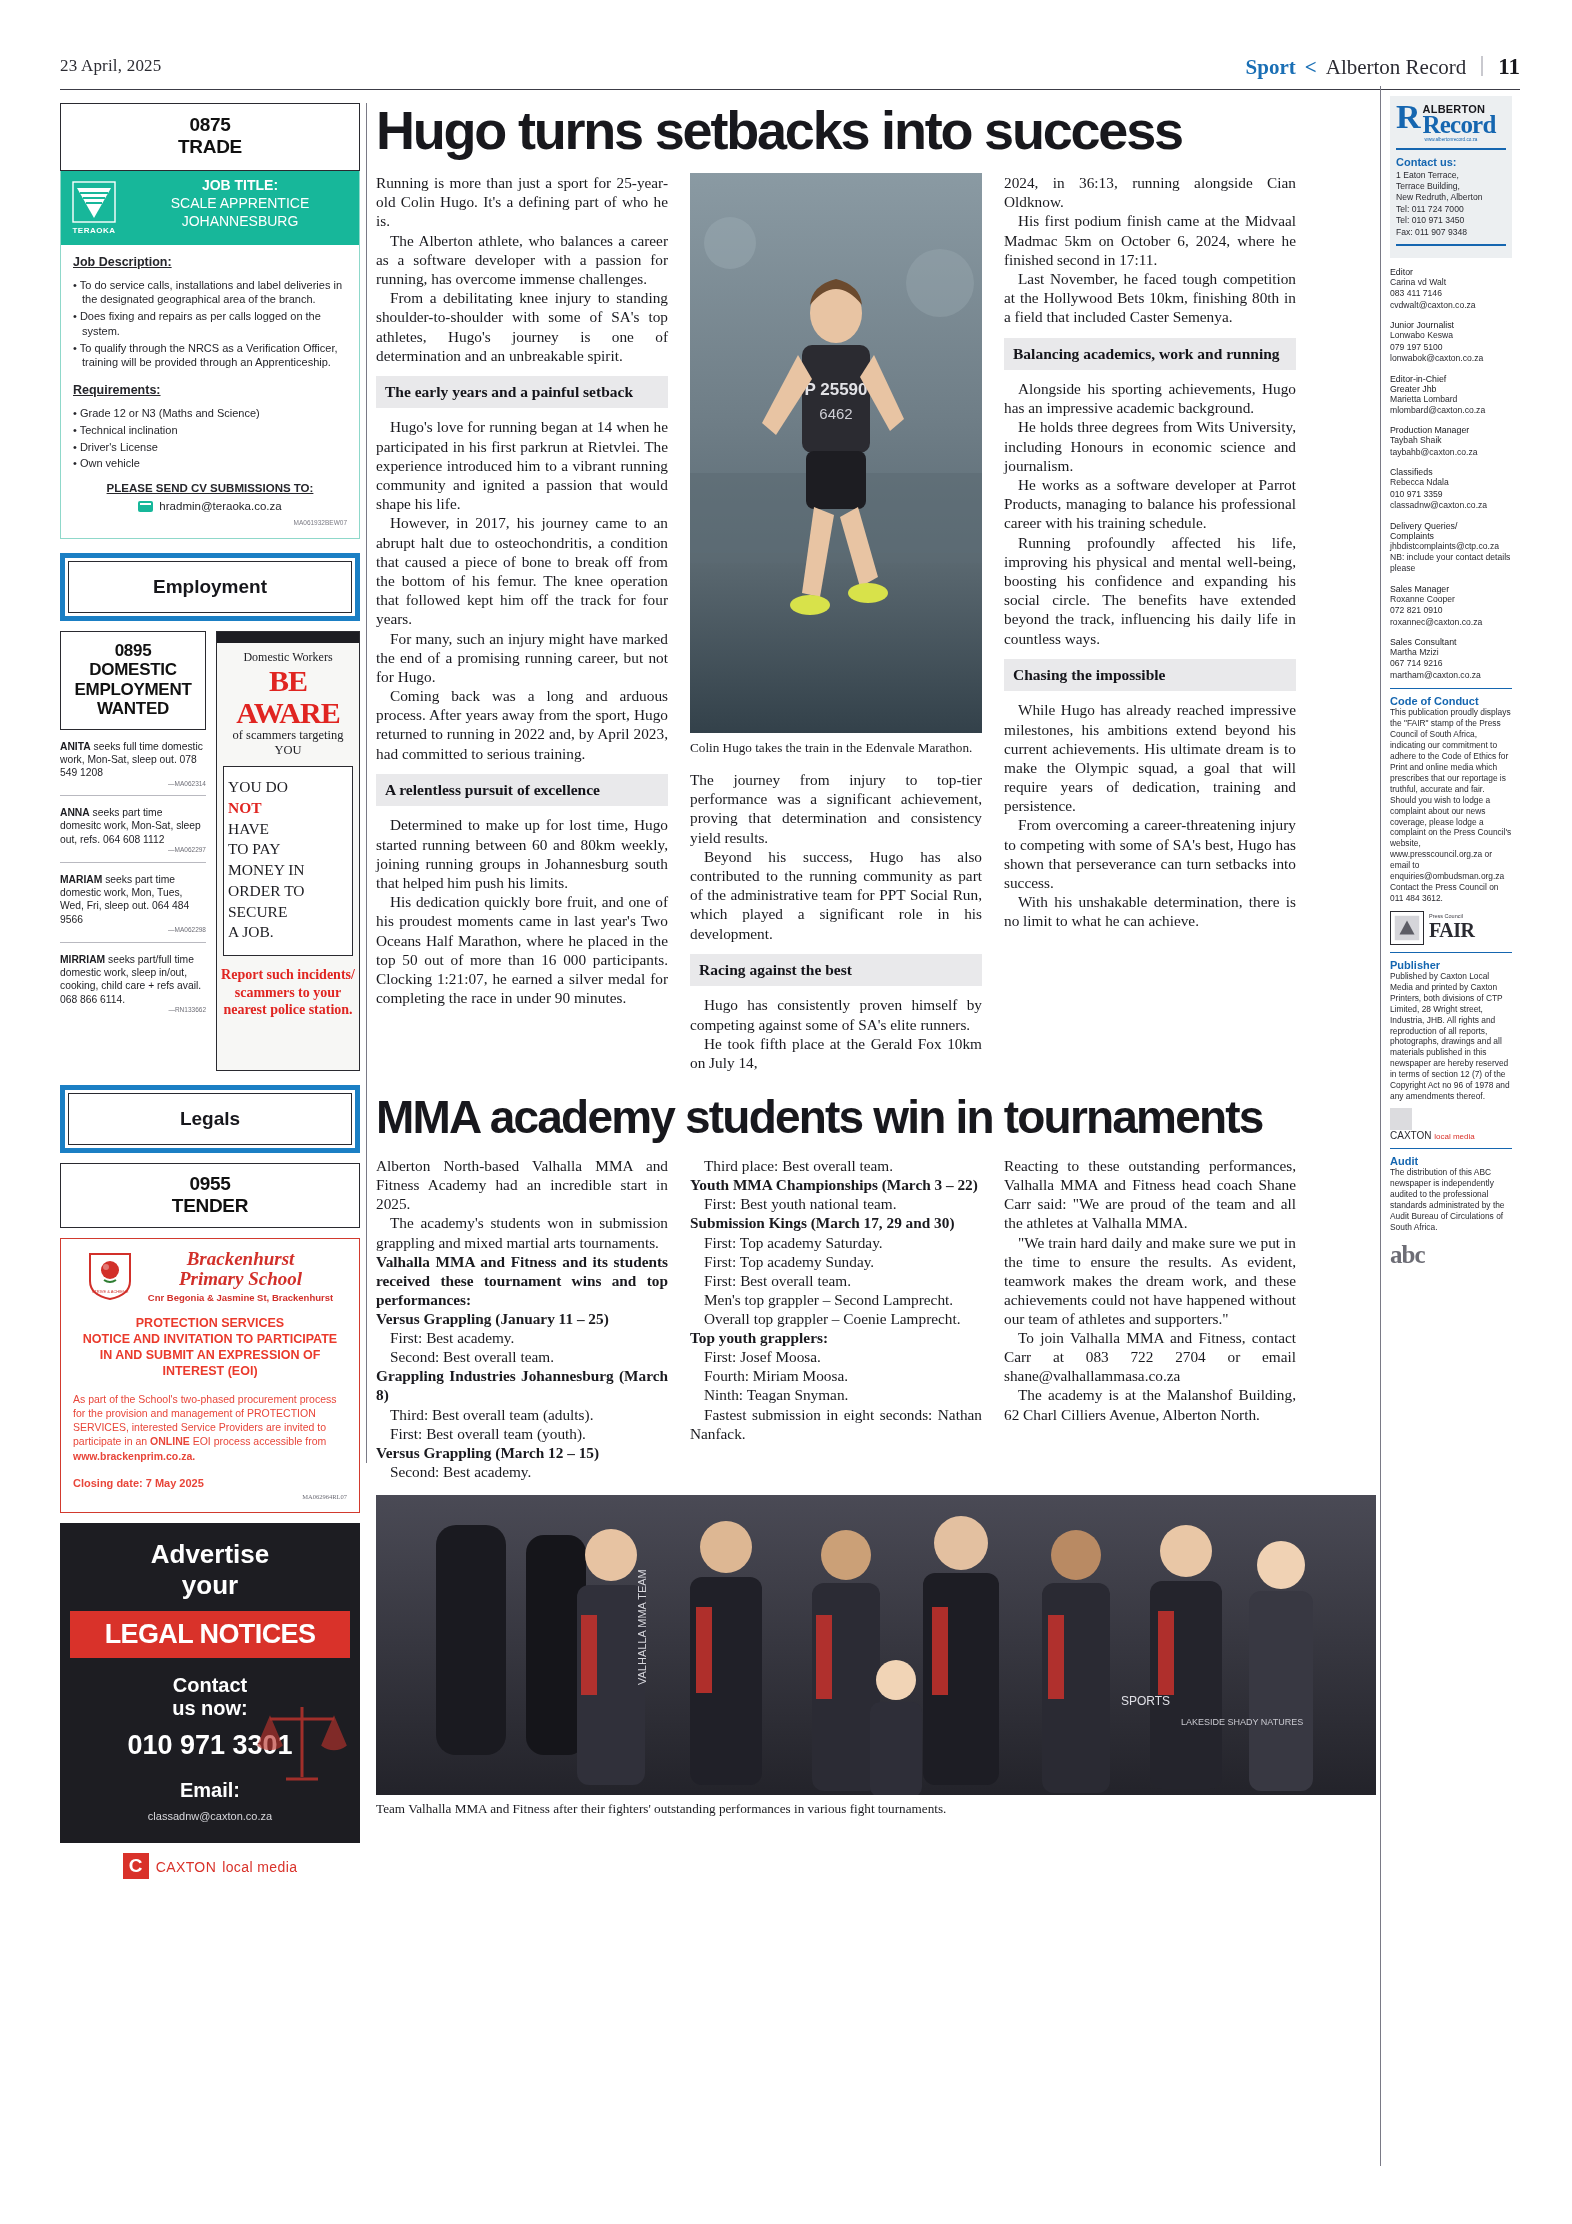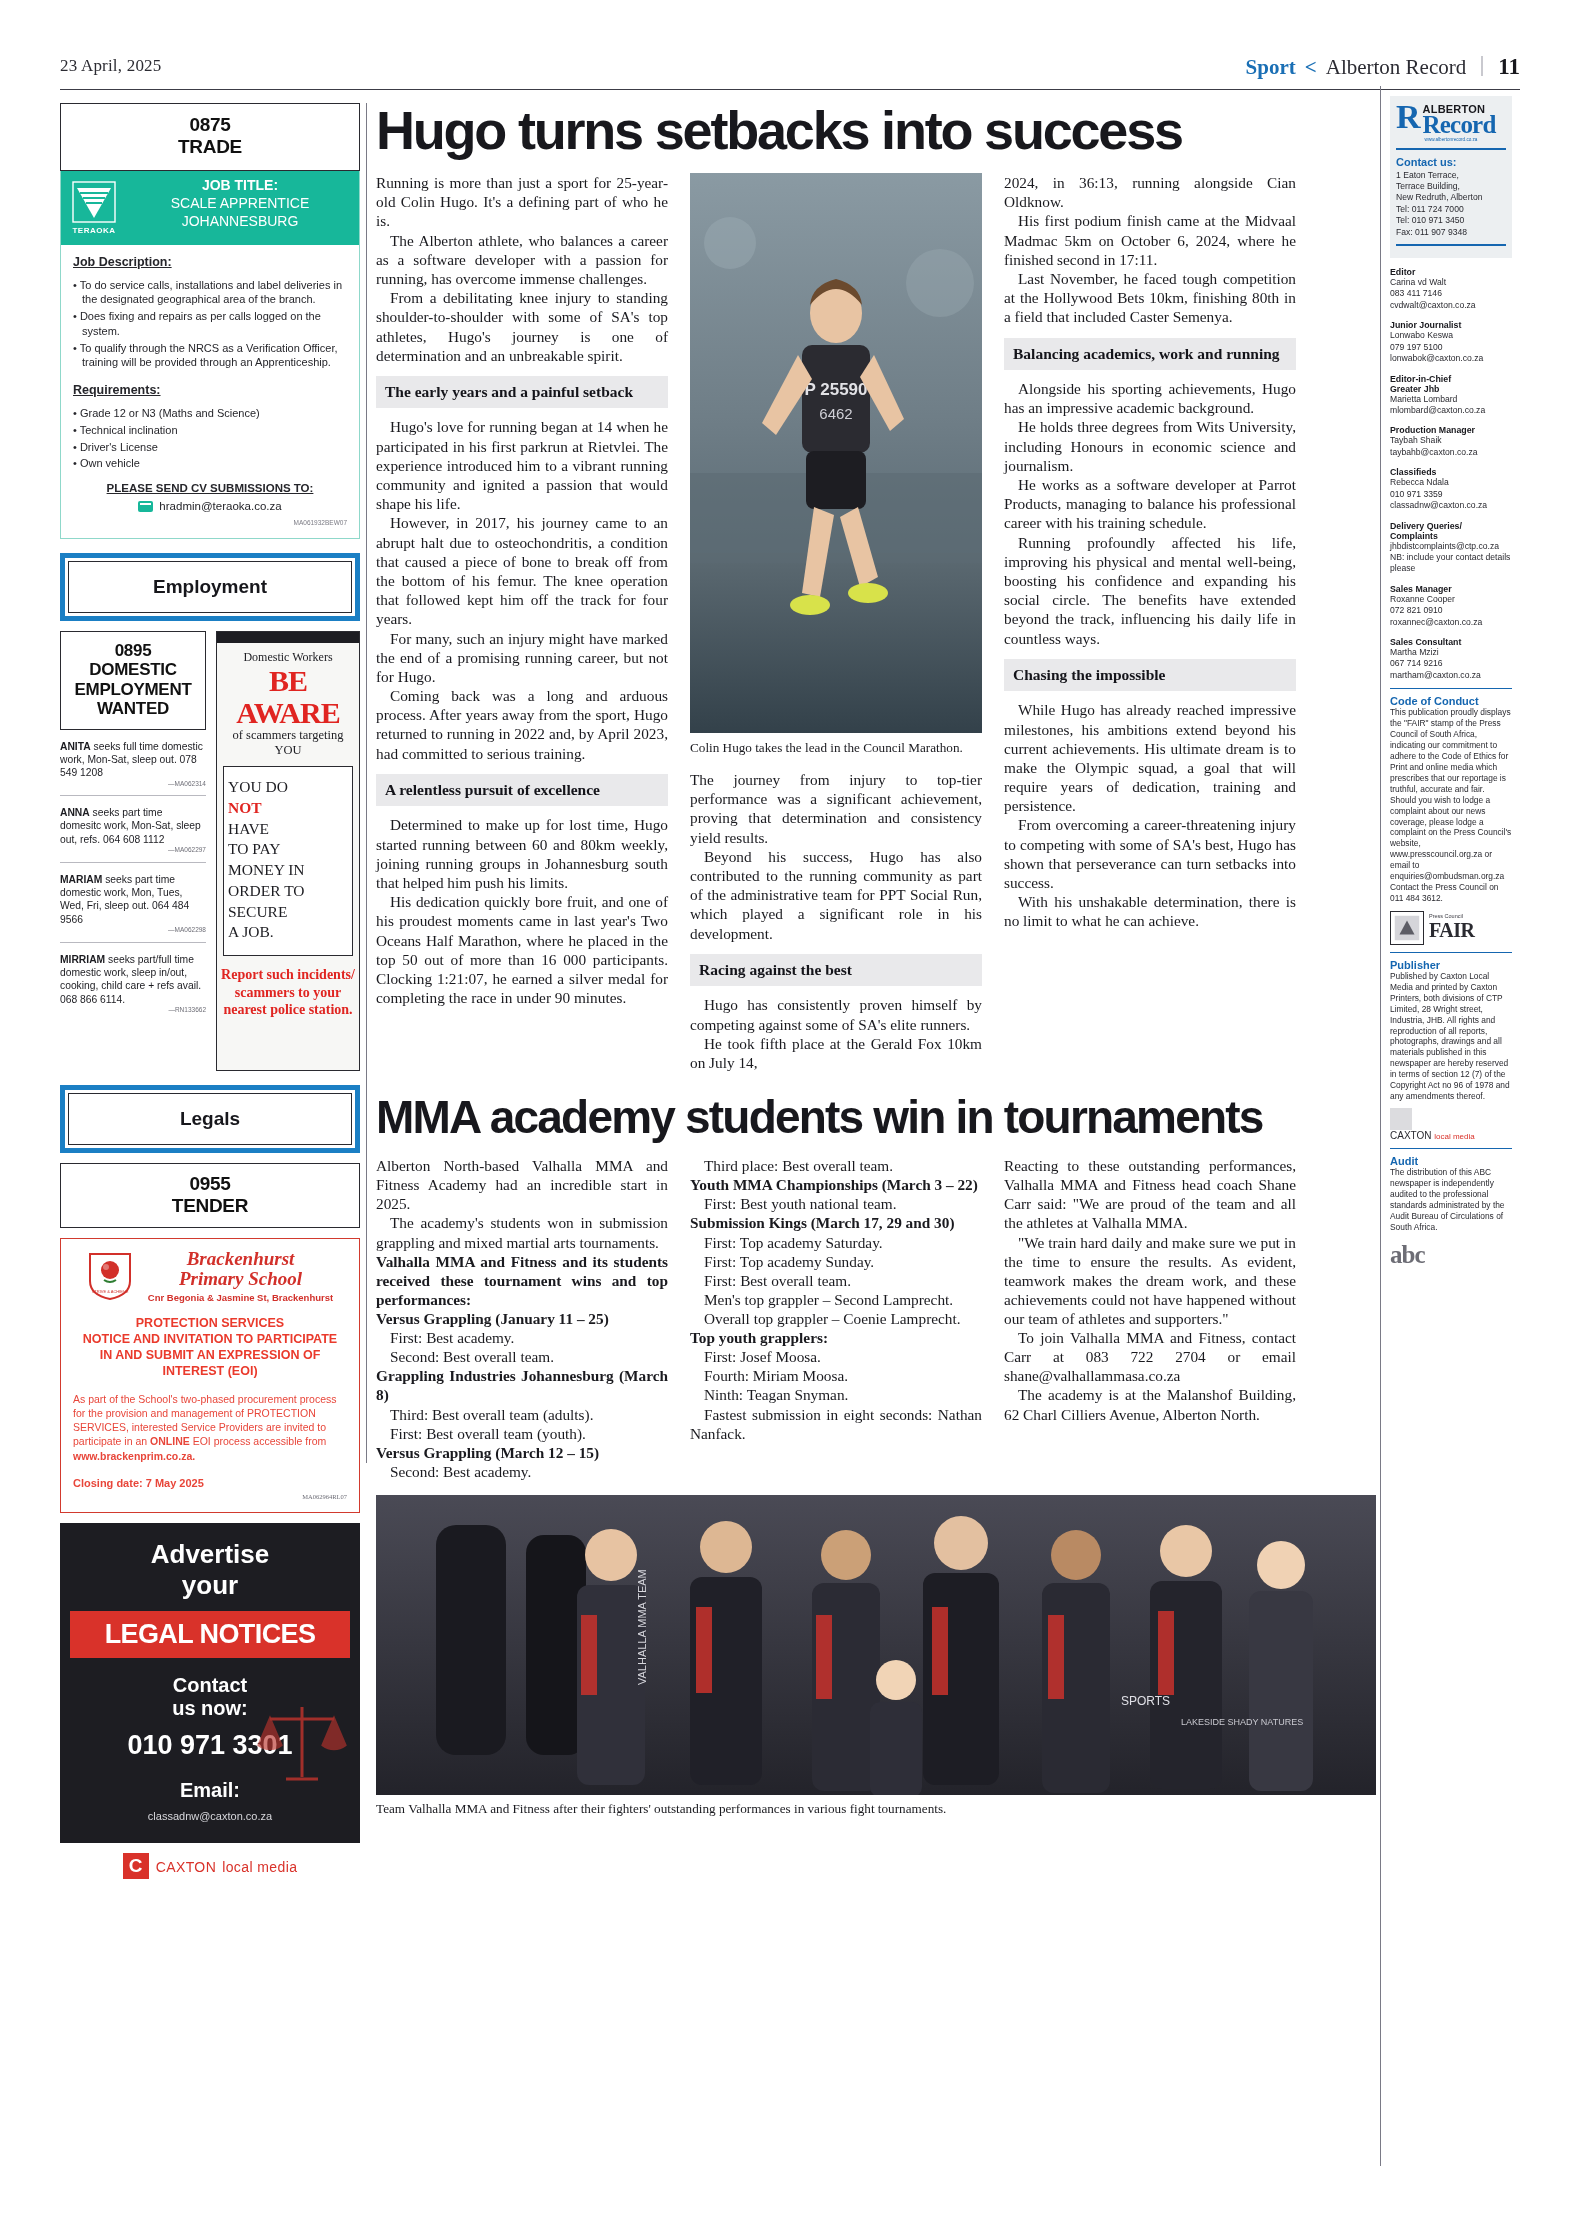--- a/index.html
+++ b/index.html
@@ -182,21 +182,21 @@
   .rs-logo .lg { display:flex; align-items:flex-start; gap:2px; }
   .rs-logo .bigR { font-family:"Liberation Serif",serif; font-weight:bold; font-size:34px; color:#1566b0; line-height:.85;}
   .rs-alberton { font-family:"Liberation Sans",sans-serif; font-weight:bold; font-size:11px; color:#18181d; letter-spacing:.2px;}
   .rs-record { font-family:"Liberation Serif",serif; font-weight:bold; font-size:25px; color:#1566b0; line-height:.82; letter-spacing:-.8px;}
   .rs-url { font-size:4.6px; color:#1566b0; text-align:center; margin-top:1px;}
   .rs-hr { border-top:2.5px solid #1566b0; margin:6px 0 6px; }
   .rs-hr-thin { border-top:1.4px solid #1566b0; margin:7px 0 6px; }
   .rs-h { color:#1566b0; font-weight:bold; font-size:11px; margin-bottom:2px;}
   .rs-line { font-size:8.6px; color:#2a2a30; line-height:1.33; }
   .rs-block { margin-top:9px; }
-  .rs-lbl { font-weight:bold; font-size:8.8px; color:#18181d; }
+  .rs-lbl { font-weight:normal; font-size:8.8px; color:#18181d; }
   .rs-coc-h { color:#1566b0; font-weight:bold; font-size:11px; }
   .rs-small { font-size:8.4px; color:#2a2a30; line-height:1.3;}
   .fair-badge { display:flex; align-items:center; gap:5px; margin:7px 0 4px;}
   .fair-sq { width:34px; height:34px; border:1.6px solid #2a2a30; position:relative;}
   .fair-txt { font-family:"Liberation Serif",serif; font-weight:bold; font-size:20px; color:#2a2a30; letter-spacing:-.5px;}
   .cax-mini { display:flex; align-items:center; gap:4px; margin-top:6px;}
   .cax-sq { width:22px; height:22px; background:#dcdcdf; }
   .cax-word { font-family:"Liberation Sans",sans-serif; font-size:10px; color:#2a2a30;}
   .cax-word i { color:#d9322a; font-style:normal; font-size:8px;}
   .abc-logo { margin-top:8px; font-family:"Liberation Serif",serif; font-weight:bold; font-size:25px; color:#6d6d75; letter-spacing:-1px;}
@@ -433,21 +433,21 @@
               <rect x="116" y="278" width="60" height="58" rx="8" fill="#1d1d22"></rect>
               <path d="M108 182 L72 250 L86 262 L122 206 Z" fill="#e8c4a3"></path>
               <path d="M184 182 L214 246 L200 258 L170 204 Z" fill="#e8c4a3"></path>
               <path d="M124 334 L112 420 L130 424 L144 342 Z" fill="#e8c4a3"></path>
               <path d="M168 334 L188 404 L170 414 L150 344 Z" fill="#e8c4a3"></path>
               <ellipse cx="120" cy="432" rx="20" ry="10" fill="#d8e24a"></ellipse>
               <ellipse cx="178" cy="420" rx="20" ry="10" fill="#d8e24a"></ellipse>
             </g>
           </svg>
         </div>
-        <div class="caption">Colin Hugo takes the lead in the Council Marathon.</div>
+        <div class="caption">Colin Hugo takes the train in the Edenvale Marathon.</div>
         <div style="height:14px"></div>
         <p class="first">The journey from injury to top-tier performance was a significant achievement, proving that determination and consistency yield results.</p>
         <p>Beyond his success, Hugo has also contributed to the running community as part of the administrative team for PPT Social Run, which played a significant role in his development.</p>
         <div class="subhead">Racing against the best</div>
         <p>Hugo has consistently proven himself by competing against some of SA's elite runners.</p>
         <p>He took fifth place at the Gerald Fox 10km on July 14,</p>
       </div>
 
       <div class="acol">
         <p class="first">2024, in 36:13, running alongside Cian Oldknow.</p>

